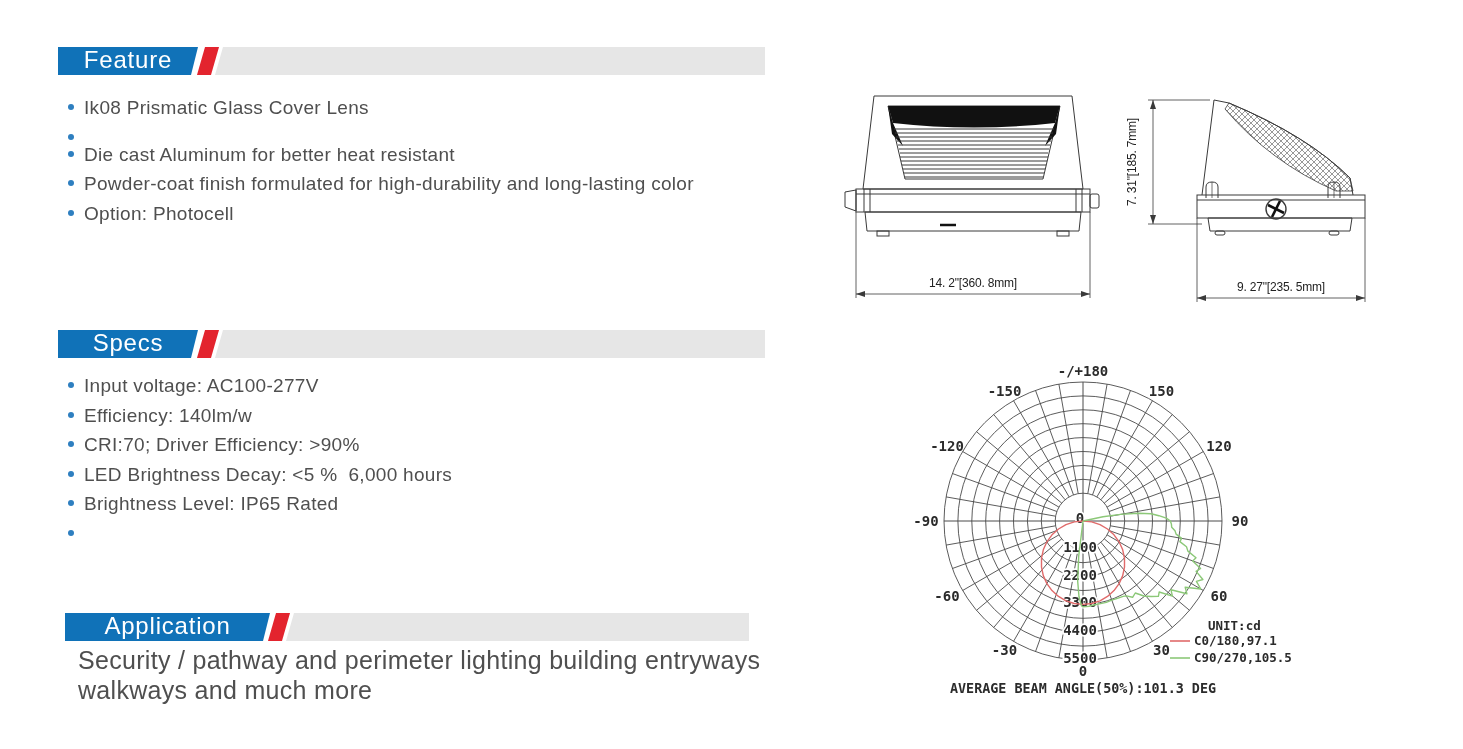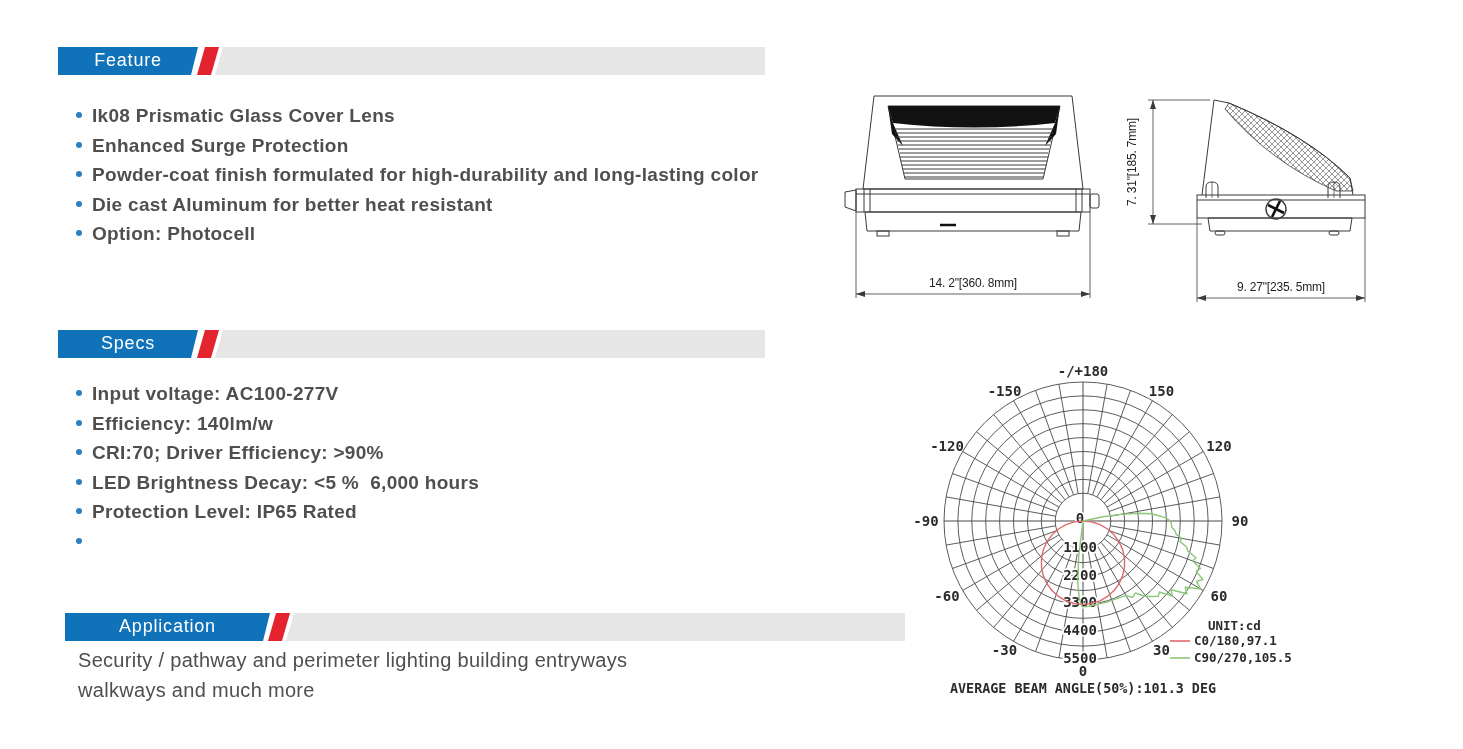--- a/index.html
+++ b/index.html
@@ -2,32 +2,32 @@
 <html><head>
 <meta charset="utf-8">
 <style>
   html,body{margin:0;padding:0;background:#fff;}
   .page{position:relative;width:1463px;height:749px;background:#fff;overflow:hidden;
         font-family:"Liberation Sans",sans-serif;}
 
   
   .shead{position:absolute;height:28px;}
   .sblue{position:absolute;top:0;bottom:0;left:0;background:#1072b8;color:#fff;
-         font-size:18px;letter-spacing:.8px;display:flex;align-items:center;
+         font-size:24px;letter-spacing:.8px;display:flex;align-items:center;
          justify-content:center;padding-bottom:2px;box-sizing:border-box;}
   .sslash{position:absolute;top:0;bottom:0;width:14px;background:#e3242e;transform:skewX(-16deg);}
   .sgray{position:absolute;top:0;bottom:0;right:0;background:#e6e6e6;
          clip-path:polygon(8px 0,100% 0,100% 100%,0 100%);}
 
   
-  .blist{position:absolute;list-style:none;margin:16px;padding:0;font-weight:bold;}
+  .blist{position:absolute;list-style:none;margin:8px;padding:0;}
   .blist li{display:flex;align-items:flex-start;}
   .dot{width:6px;height:6px;border-radius:50%;background:#2e7fc0;margin:11px 10px 0 2px;flex:0 0 auto;}
   .btxt{font-size:19px;line-height:29.5px;color:#4f4f4f;letter-spacing:.3px;white-space:pre-wrap;}
-  .apptext{position:absolute;font-size:20px;line-height:29.5px;color:#4f4f4f;
+  .apptext{position:absolute;font-size:25px;line-height:29.5px;color:#4f4f4f;
            letter-spacing:.3px;white-space:pre-wrap;}
 
   
   .draw{position:absolute;}
   .dimt{font:12px "Liberation Sans",sans-serif;fill:#222;letter-spacing:-0.2px;}
 
   
   .chart{position:absolute;}
   .cl{font:bold 14px "DejaVu Sans Mono",monospace;fill:#2b2b2b;}
   .cl2{font:bold 12.5px "DejaVu Sans Mono",monospace;fill:#2b2b2b;}
@@ -44,29 +44,28 @@
     <div class="sslash" style="left:143px;"></div>
     <div class="sblue" style="width:140px;clip-path:polygon(0 0,140px 0,133px 28px,0 28px);">Feature</div>
   </div>
   <ul class="blist" style="left:58px;top:85px;width:712px;">
       <li>
         <span class="dot"></span>
         <span class="btxt">Ik08 Prismatic Glass Cover Lens</span>
       </li>
       <li>
         <span class="dot"></span>
-        <span class="btxt">Enhanced Surge Protection</span>
+      </li>
+      <li>
+        <span class="dot"></span>
+        <span class="btxt">Die cast Aluminum for better heat resistant</span>
       </li>
       <li>
         <span class="dot"></span>
         <span class="btxt">Powder-coat finish formulated for high-durability and long-lasting color</span>
-      </li>
-      <li>
-        <span class="dot"></span>
-        <span class="btxt">Die cast Aluminum for better heat resistant</span>
       </li>
       <li>
         <span class="dot"></span>
         <span class="btxt">Option: Photocell</span>
       </li>
     </ul>
 
   <div class="shead" style="left:58px;top:330px;width:707px;">
     <div class="sgray" style="left:157px;"></div>
     <div class="sslash" style="left:143px;"></div>
@@ -84,28 +83,28 @@
       <li>
         <span class="dot"></span>
         <span class="btxt">CRI:70; Driver Efficiency: &gt;90%</span>
       </li>
       <li>
         <span class="dot"></span>
         <span class="btxt">LED Brightness Decay: &lt;5 %  6,000 hours</span>
       </li>
       <li>
         <span class="dot"></span>
-        <span class="btxt">Protection Level: IP65 Rated</span>
+        <span class="btxt">Brightness Level: IP65 Rated</span>
       </li>
       <li>
         <span class="dot"></span>
       </li>
     </ul>
 
-  <div class="shead" style="left:65px;top:613px;width:840px;">
+  <div class="shead" style="left:65px;top:613px;width:684px;">
     <div class="sgray" style="left:221px;"></div>
     <div class="sslash" style="left:207px;"></div>
     <div class="sblue" style="width:205px;clip-path:polygon(0 0,205px 0,198px 28px,0 28px);">Application</div>
   </div>
   <div class="apptext" style="left:78px;top:646px;width:705px;">Security / pathway and perimeter lighting building entryways
 walkways and much more</div>
 
   <svg class="draw" style="left:843px;top:84px;" width="262" height="230" viewBox="0 0 262 230">
     <g fill="none" stroke="#3a3a3a" stroke-width="1">
       <polygon points="31,12 229,12 240,105 20,105" fill="#fff"></polygon>

